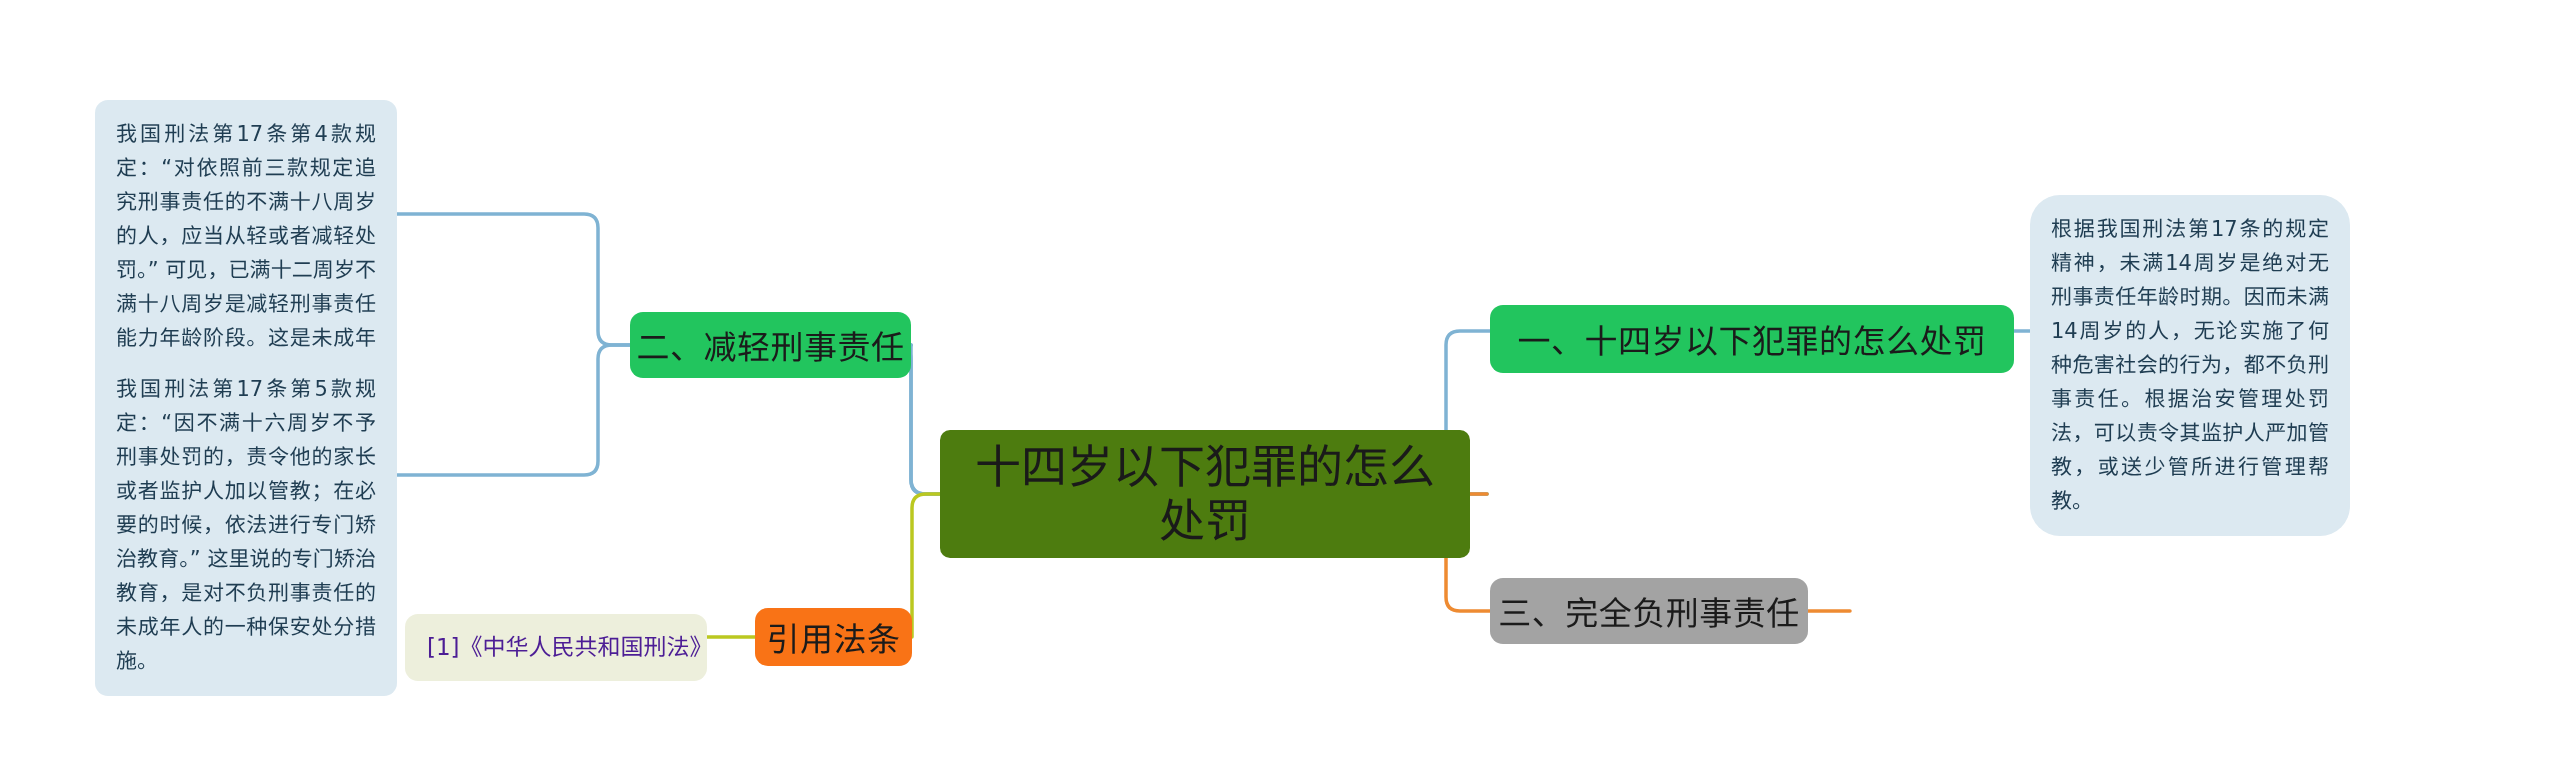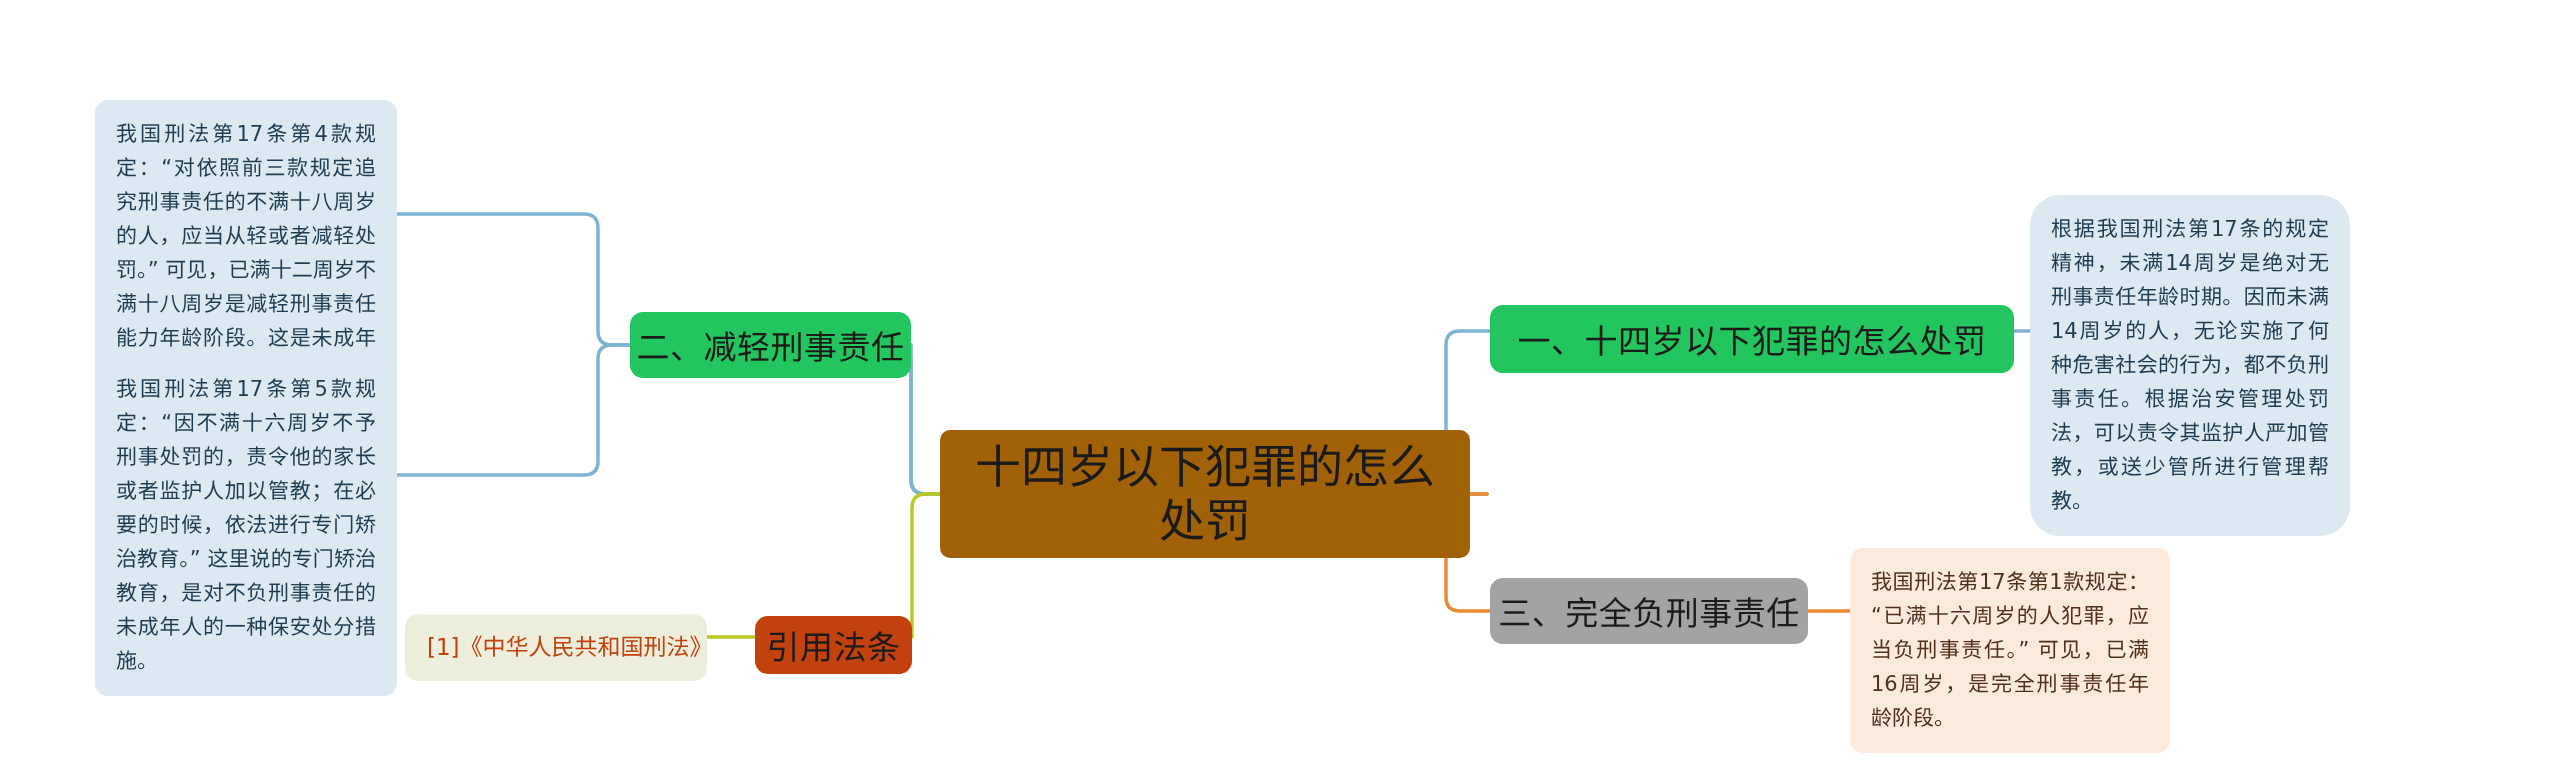--- a/index.html
+++ b/index.html
@@ -12,21 +12,21 @@
   }
   #stage{position:relative;width:2560px;height:771px;background:#fff;}
 
   svg#links{position:absolute;left:0;top:0;width:2560px;height:771px;overflow:visible;}
 
   .node{position:absolute;box-sizing:border-box;}
 
   
   .central{
     left:940px; top:430px; width:530px; height:128px;
-    background:#a16207;
+    background:#4d7c0f;
     border-radius:10px;
     display:flex;align-items:center;justify-content:center;
     text-align:center;
     color:#1a1a1a;
     font-size:46px;
     line-height:1.18;
     padding:0 26px;
   }
 
   
@@ -34,40 +34,40 @@
     border-radius:13px;
     display:flex;align-items:center;justify-content:center;
     color:#1b1b1b;
     font-size:33px;
     letter-spacing:0.5px;
     padding:0 20px;
     white-space:nowrap;
   }
   .branch.blue{background:#22c55e;}
   .branch.orange{background:#a3a3a3;}
-  .branch.green{background:#c2410c;margin-top:8px;}
+  .branch.green{background:#f97316;}
 
   #branch-reduce{left:630px; top:312px; width:281px; height:66px;}
   #branch-cite  {left:755px; top:608px; width:157px; height:58px;}
   #branch-under14{left:1490px; top:305px; width:524px; height:68px;}
   #branch-full  {left:1490px; top:578px; width:318px; height:66px;}
 
   
   .note{
     border-radius:13px;
     font-size:21px;
     line-height:1.62;
     padding:17px 21px 18px 21px;
     box-sizing:border-box;
     text-align:justify;
     text-justify:inter-character;
   }
   .note.blue{background:#DCE9F1;color:#1f3d52;}
   .note.orange{background:#FCEADC;color:#53301b;}
-  .note.olive{background:#EDEFDC;color:#c2410c;font-size:23px;text-align:left;white-space:nowrap;padding:15px 22px;}
+  .note.olive{background:#EDEFDC;color:#4c1d95;font-size:23px;text-align:left;white-space:nowrap;padding:15px 22px;}
 
   #note-17-4{left:95px; top:100px; width:302px;}
   #note-17-5{left:95px; top:355px; width:302px;}
   #note-cite{left:405px; top:614px; width:302px;}
   #note-under14{left:2030px; top:195px; width:320px;border-radius:30px;}
   #note-full{left:1850px; top:548px; width:320px;}
 </style>
 </head>
 <body>
 
@@ -111,15 +111,14 @@
   <div class="node branch green" id="branch-cite">引用法条</div>
 
   <div class="node note olive" id="note-cite">[1]《中华人民共和国刑法》</div>
 
   <div class="node branch blue" id="branch-under14">一、十四岁以下犯罪的怎么处罚</div>
 
   <div class="node note blue" id="note-under14">根据我国刑法第17条的规定精神，未满14周岁是绝对无刑事责任年龄时期。因而未满14周岁的人，无论实施了何种危害社会的行为，都不负刑事责任。根据治安管理处罚法，可以责令其监护人严加管教，或送少管所进行管理帮教。</div>
 
   <div class="node branch orange" id="branch-full">三、完全负刑事责任</div>
 
-  <div class="node note orange" id="note-full">我国刑法第17条第1款规定：“已满十六周岁的人犯罪，应当负刑事责任。” 可见，已满16周岁，是完全刑事责任年龄阶段。</div>
 
 </div>
 
 </body></html>

